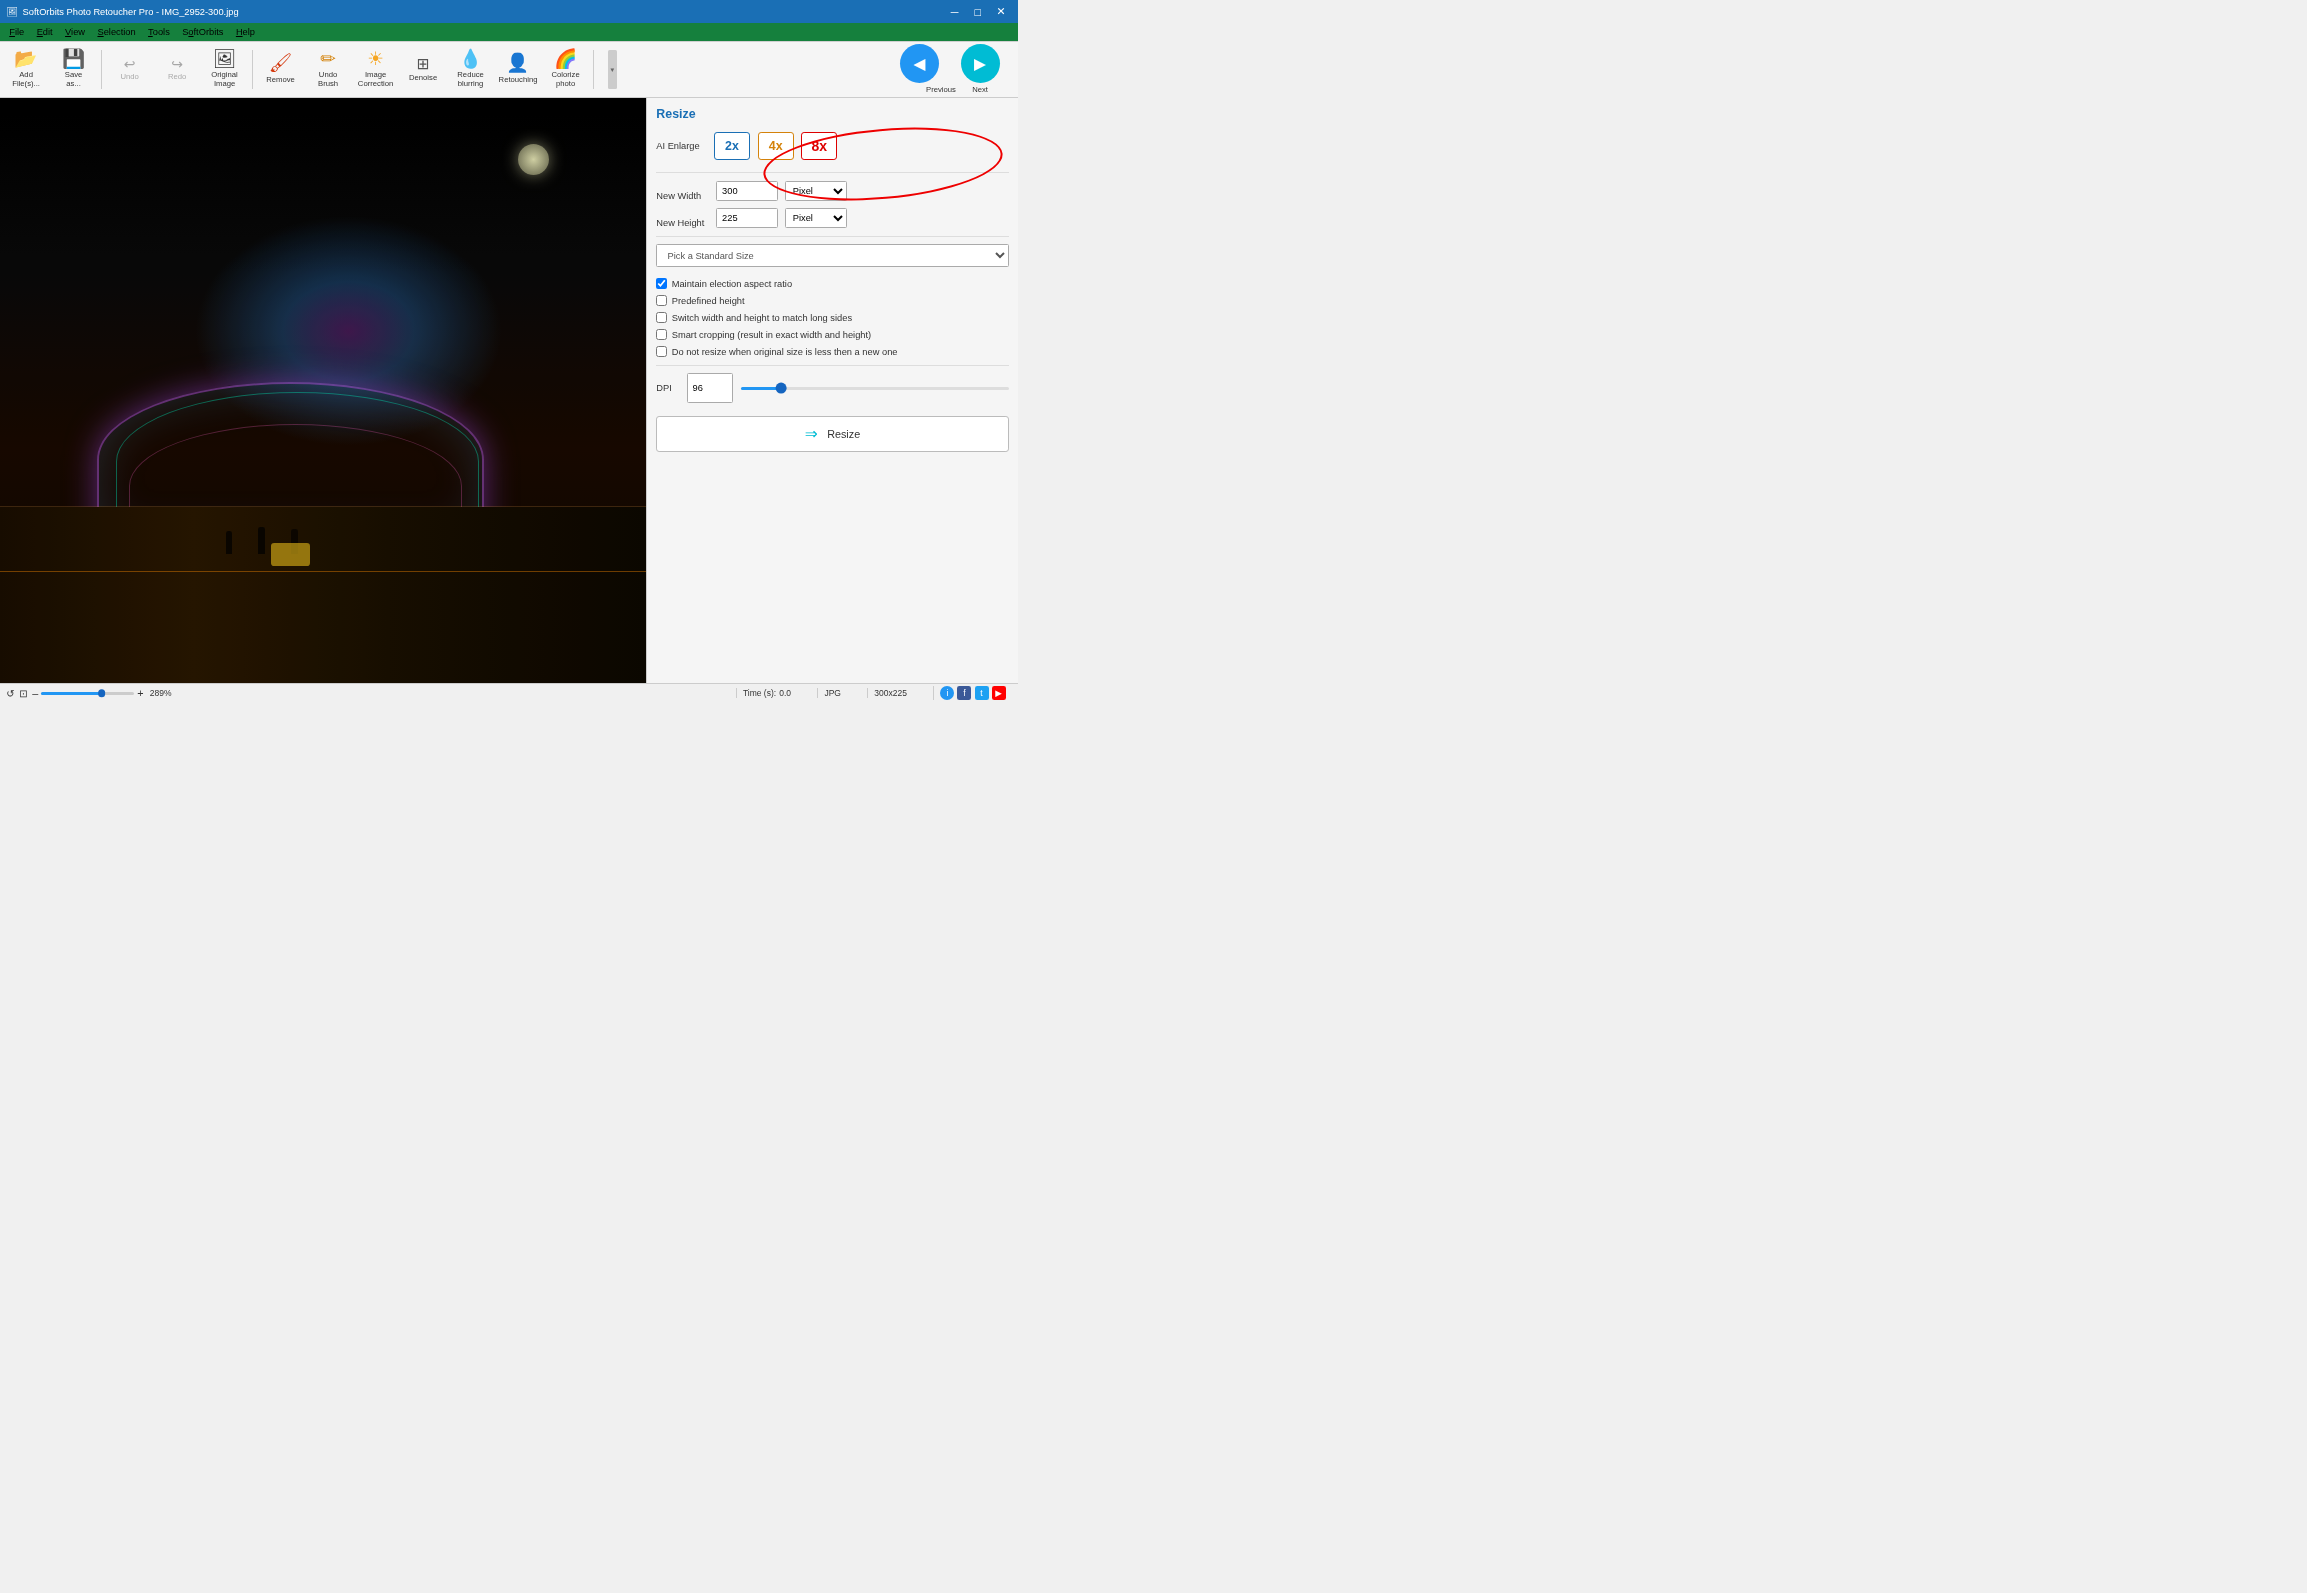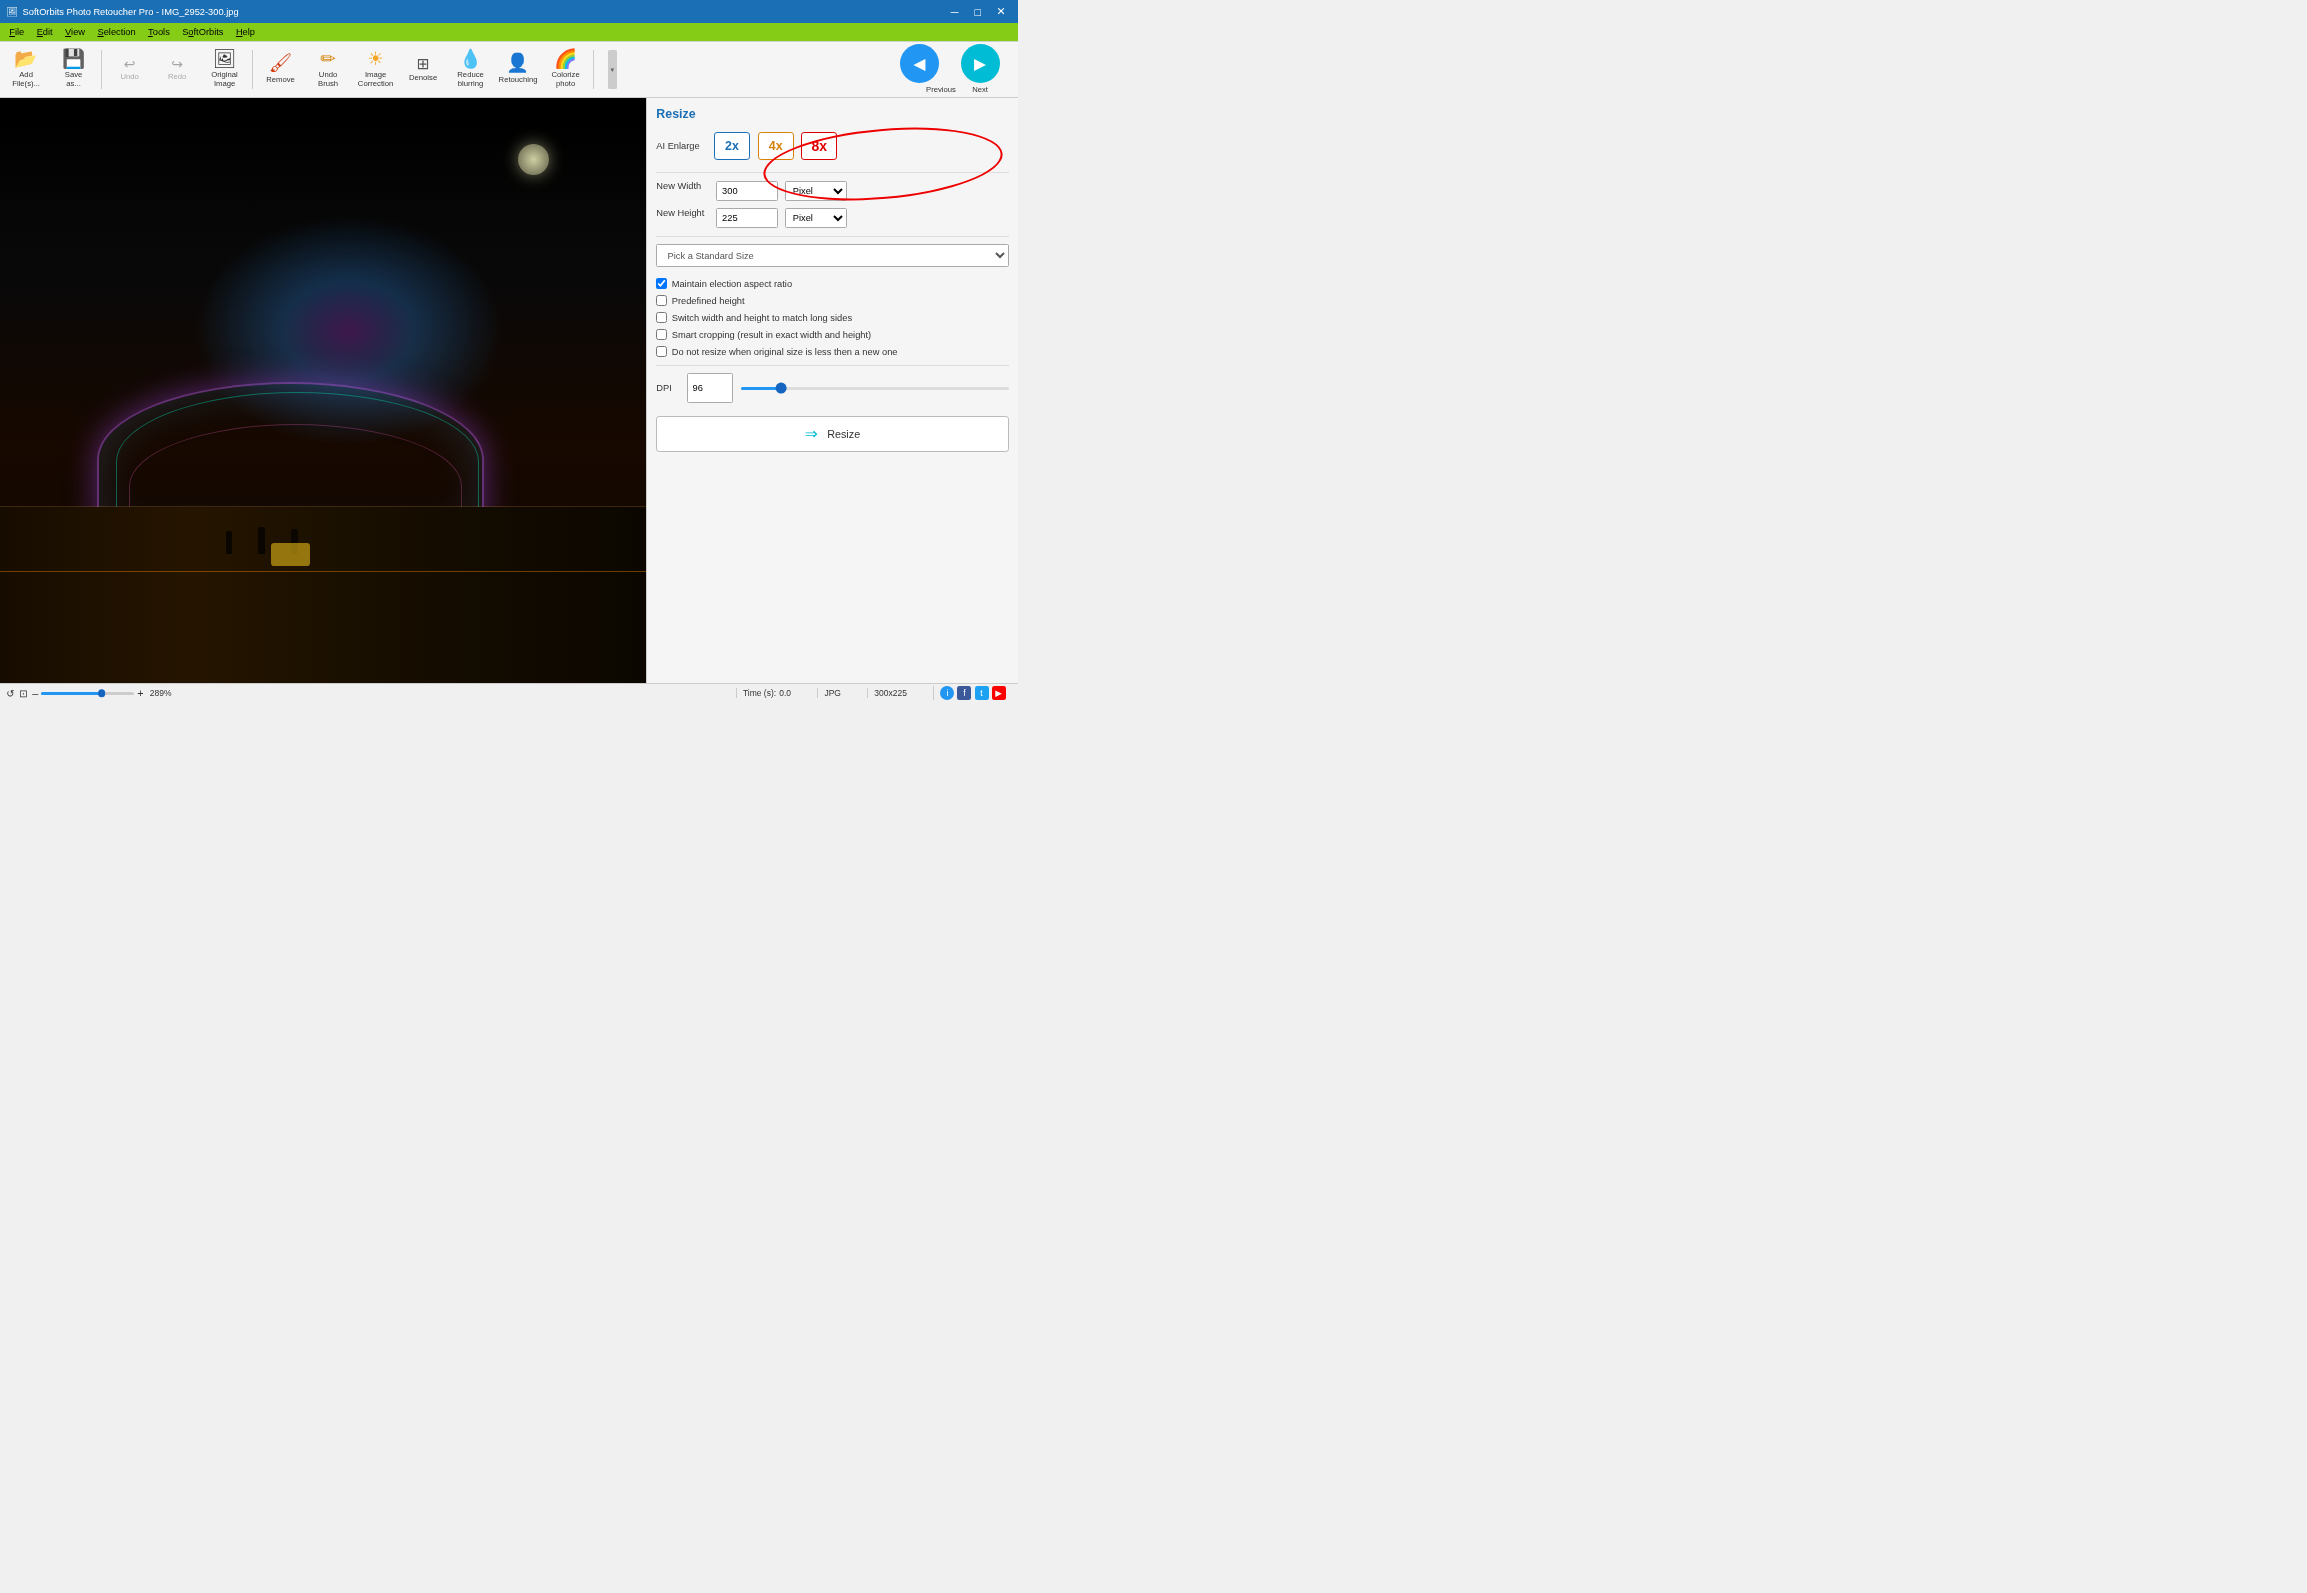--- a/index.html
+++ b/index.html
@@ -41,21 +41,21 @@
       color: white;
       cursor: pointer;
       font-size: 10.8px;
       display: flex;
       align-items: center;
       justify-content: center;
     }
 
     
     .menu-bar {
-      background: #84cc16;
+      background: #15803d;
       height: 18.6px;
       display: flex;
       align-items: center;
       padding: 0 3.1px;
       border-bottom: 0.8px solid #d0d0d0;
     }
     .menu-item {
       padding: 1.5px 6.2px;
       cursor: pointer;
       font-size: 9.3px;
@@ -230,21 +230,21 @@
       align-items: center;
       justify-content: center;
     }
     .enlarge-btn.btn-2x { color: #1a6fb5; border-color: #1a6fb5; }
     .enlarge-btn.btn-4x { color: #d4820a; border-color: #d4820a; }
     .enlarge-btn.btn-8x { color: #d00; border-color: #d00; font-size: 14px; }
 
     
     .field-row {
       display: flex;
-      align-items: flex-start;
+      align-items: flex-end;
       margin-bottom: 7.7px;
       gap: 6.2px;
     }
     .field-label {
       font-size: 9.3px;
       color: #333;
       width: 54px;
     }
     .field-input {
       width: 62px;

